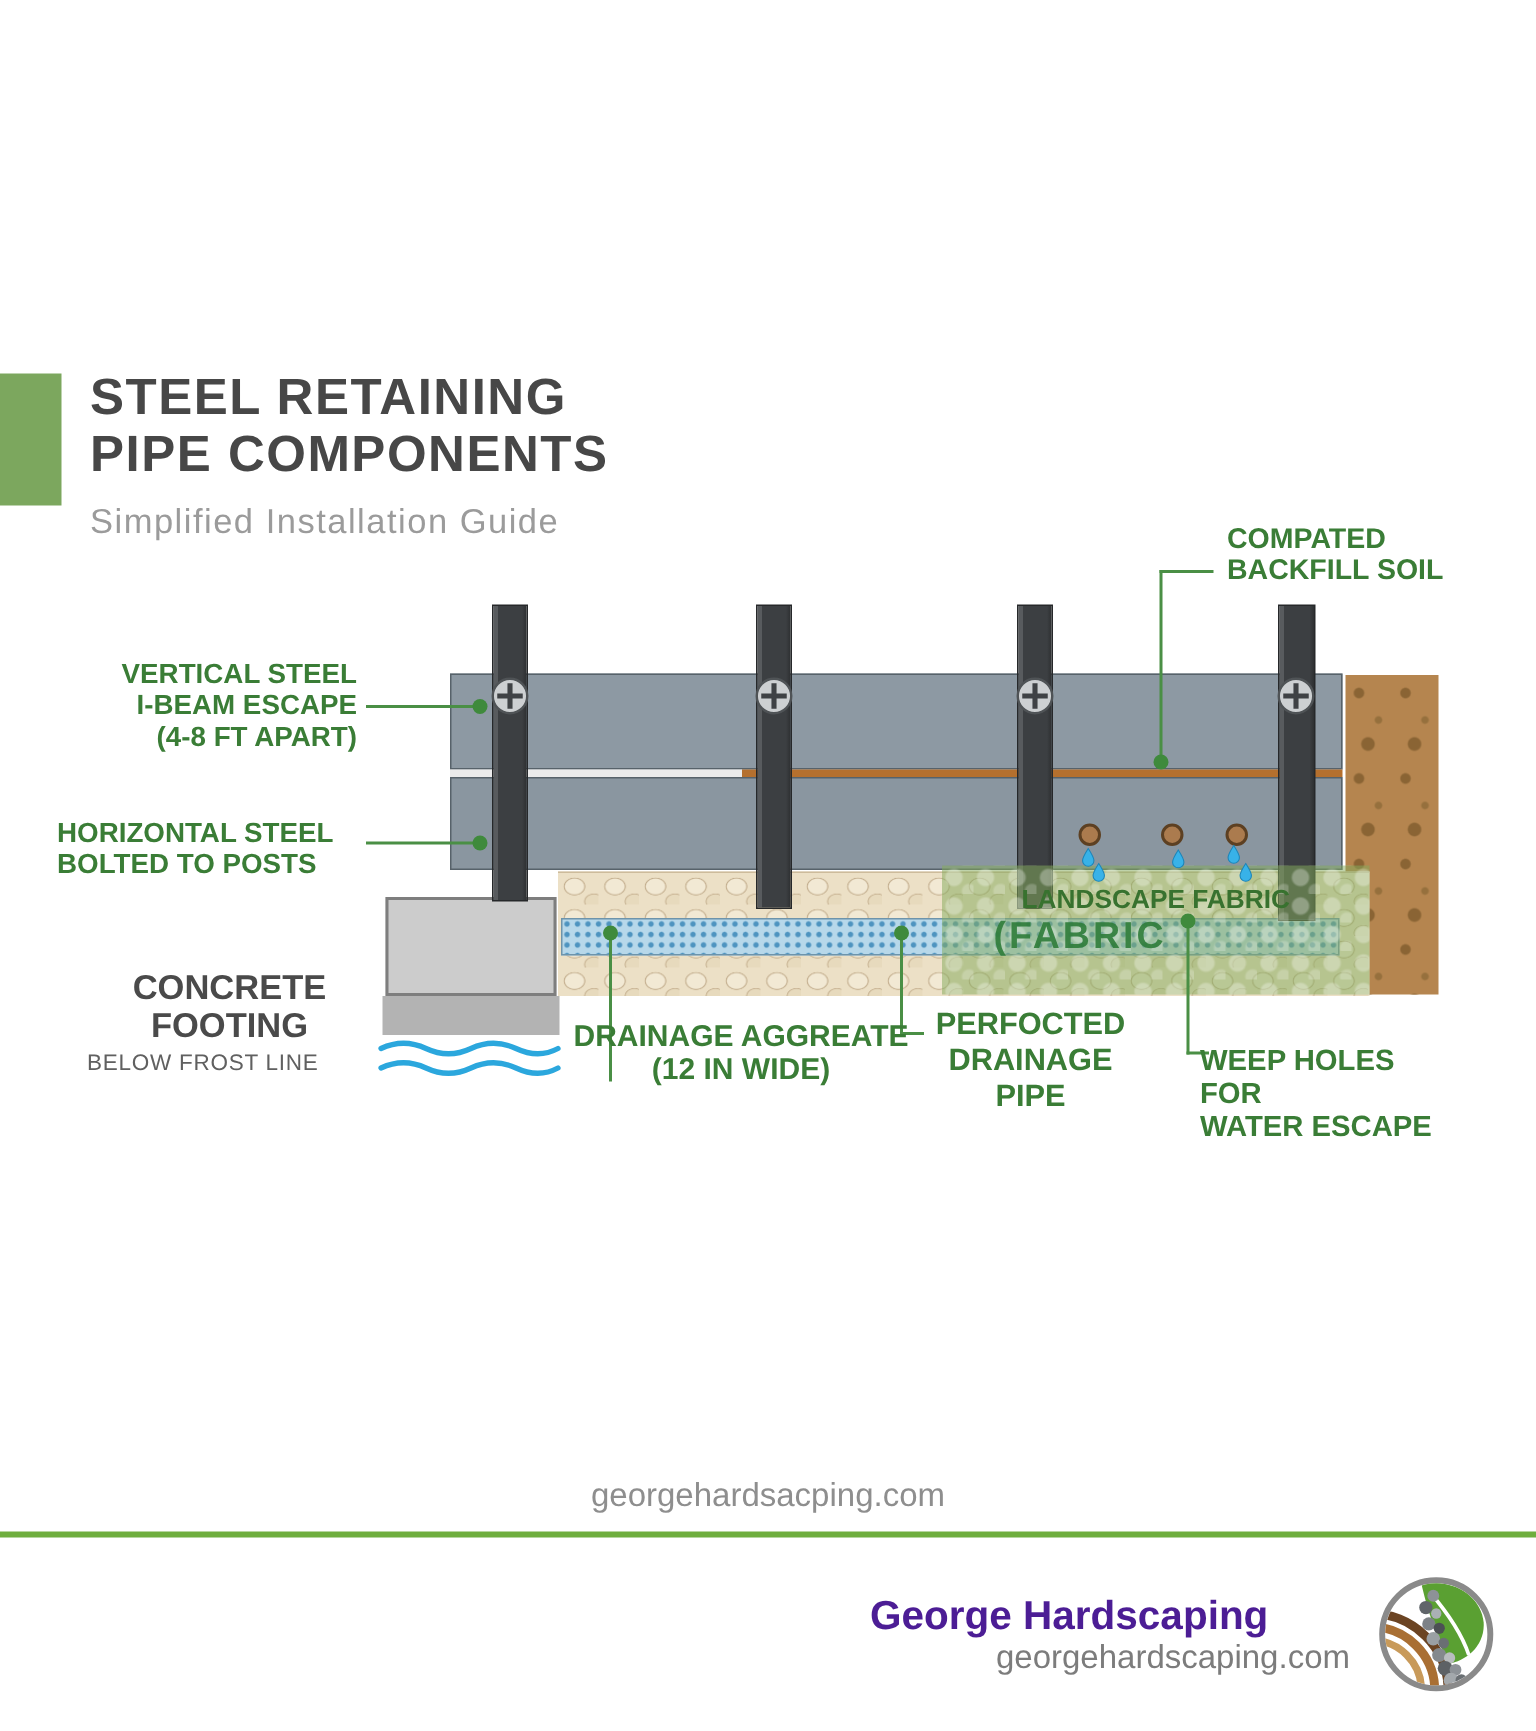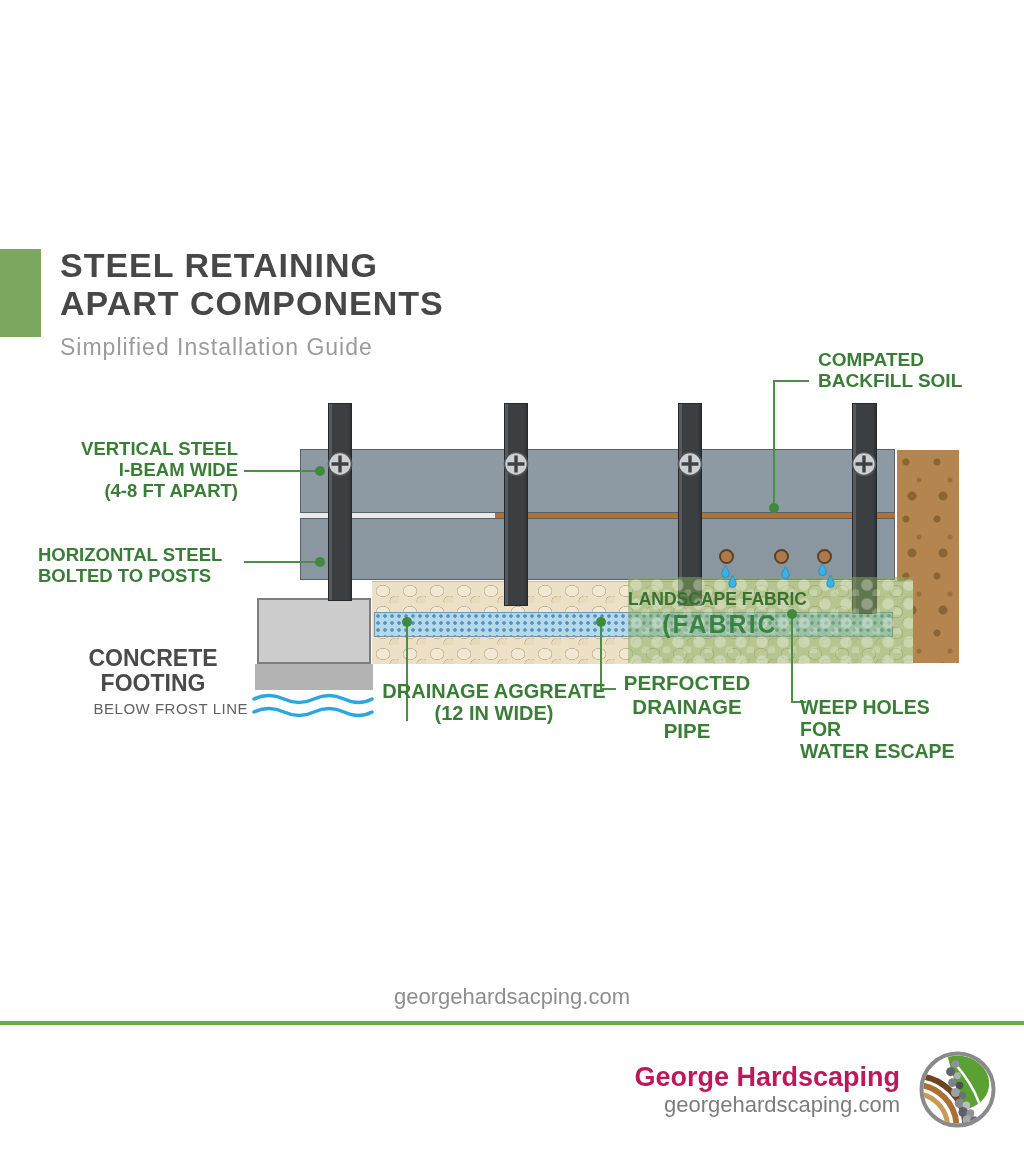--- a/index.html
+++ b/index.html
@@ -57,46 +57,46 @@
 
   
   .cline{background:#4a8f45;z-index:9;}
   .cdot{width:10px;height:10px;border-radius:50%;background:#3f8a3c;z-index:9;}
   .callout{color:#3a7d36;font-weight:700;z-index:9;}
   .callout .ln{display:block;}
   .co-backfill{left:818px;top:349px;width:170px;font-size:19px;line-height:21px;text-align:left;}
   .co-vertical{left:38px;top:438px;width:200px;font-size:18.5px;line-height:21px;text-align:right;}
   .co-horizontal{left:38px;top:544px;width:200px;font-size:18.5px;line-height:21px;text-align:left;}
   .co-concrete{left:58px;top:646px;width:190px;font-size:23px;line-height:25px;text-align:center;color:#4a4a4a;}
-  .co-frost{left:58px;top:700px;width:190px;font-size:15px;text-align:right;color:#606060;
+  .co-frost{left:58px;top:700px;width:190px;font-size:15px;color:#606060;
             font-weight:400;letter-spacing:0.5px;z-index:9;}
   .co-drainage{left:379px;top:680px;width:230px;font-size:20px;line-height:22px;text-align:center;}
   .co-pipe{left:612px;top:671px;width:150px;font-size:20.5px;line-height:24px;text-align:center;}
   .co-weep{left:800px;top:696px;width:175px;font-size:19.5px;line-height:22px;text-align:left;}
-  .co-fabric{left:628px;top:589px;width:285px;font-size:17.5px;color:#38722f;z-index:8;}
+  .co-fabric{left:628px;top:589px;width:285px;font-size:17.5px;text-align:center;color:#38722f;z-index:8;}
   .co-garbled{left:640px;top:610px;width:160px;font-size:25px;text-align:center;color:#2f7d3a;
               letter-spacing:2px;z-index:8;opacity:0.9;}
 
   
   .watermark{left:0;top:984px;width:1024px;text-align:center;color:#8e8e8e;font-size:22px;z-index:2;}
   .divider{left:0;top:1021px;width:1024px;height:4px;background:#6fae3e;z-index:2;}
-  .brand{left:580px;top:1062px;width:320px;text-align:right;color:#be185d;
+  .brand{left:580px;top:1062px;width:320px;text-align:left;color:#4c1d95;
          font-size:27px;font-weight:700;z-index:2;}
   .brand-site{left:580px;top:1092px;width:320px;text-align:right;color:#7c7c7c;font-size:22px;z-index:2;}
   .logo{left:918px;top:1050px;width:79px;height:79px;z-index:2;}
 </style>
 </head>
 <body>
 
 <div id="stage">
 
   <div class="abs accent-square"></div>
   <div class="abs title">
     <span class="ln" style="display:block">STEEL RETAINING</span>
-    <span class="ln" style="display:block">APART COMPONENTS</span>
+    <span class="ln" style="display:block">PIPE COMPONENTS</span>
   </div>
   <div class="abs subtitle">Simplified Installation Guide</div>
 
   <div class="abs soil"></div>
   <div class="abs gravel"></div>
   <div class="abs pipe-strip"></div>
   <div class="abs beam top"></div>
   <div class="abs seam"></div>
   <div class="abs beam bottom"></div>
 
@@ -173,21 +173,21 @@
   <div class="abs cline" style="left:791px;top:614px;width:2px;height:89px;"></div>
   <div class="abs cline" style="left:791px;top:701px;width:15px;height:2px;"></div>
   <div class="abs cdot" style="left:787px;top:609px;"></div>
 
   <div class="abs callout co-backfill">
     <span class="ln">COMPATED</span>
     <span class="ln">BACKFILL SOIL</span>
   </div>
   <div class="abs callout co-vertical">
     <span class="ln">VERTICAL STEEL</span>
-    <span class="ln">I-BEAM WIDE</span>
+    <span class="ln">I-BEAM ESCAPE</span>
     <span class="ln">(4-8 FT APART)</span>
   </div>
   <div class="abs callout co-horizontal">
     <span class="ln">HORIZONTAL STEEL</span>
     <span class="ln">BOLTED TO POSTS</span>
   </div>
   <div class="abs callout co-concrete">
     <span class="ln">CONCRETE</span>
     <span class="ln">FOOTING</span>
   </div>

